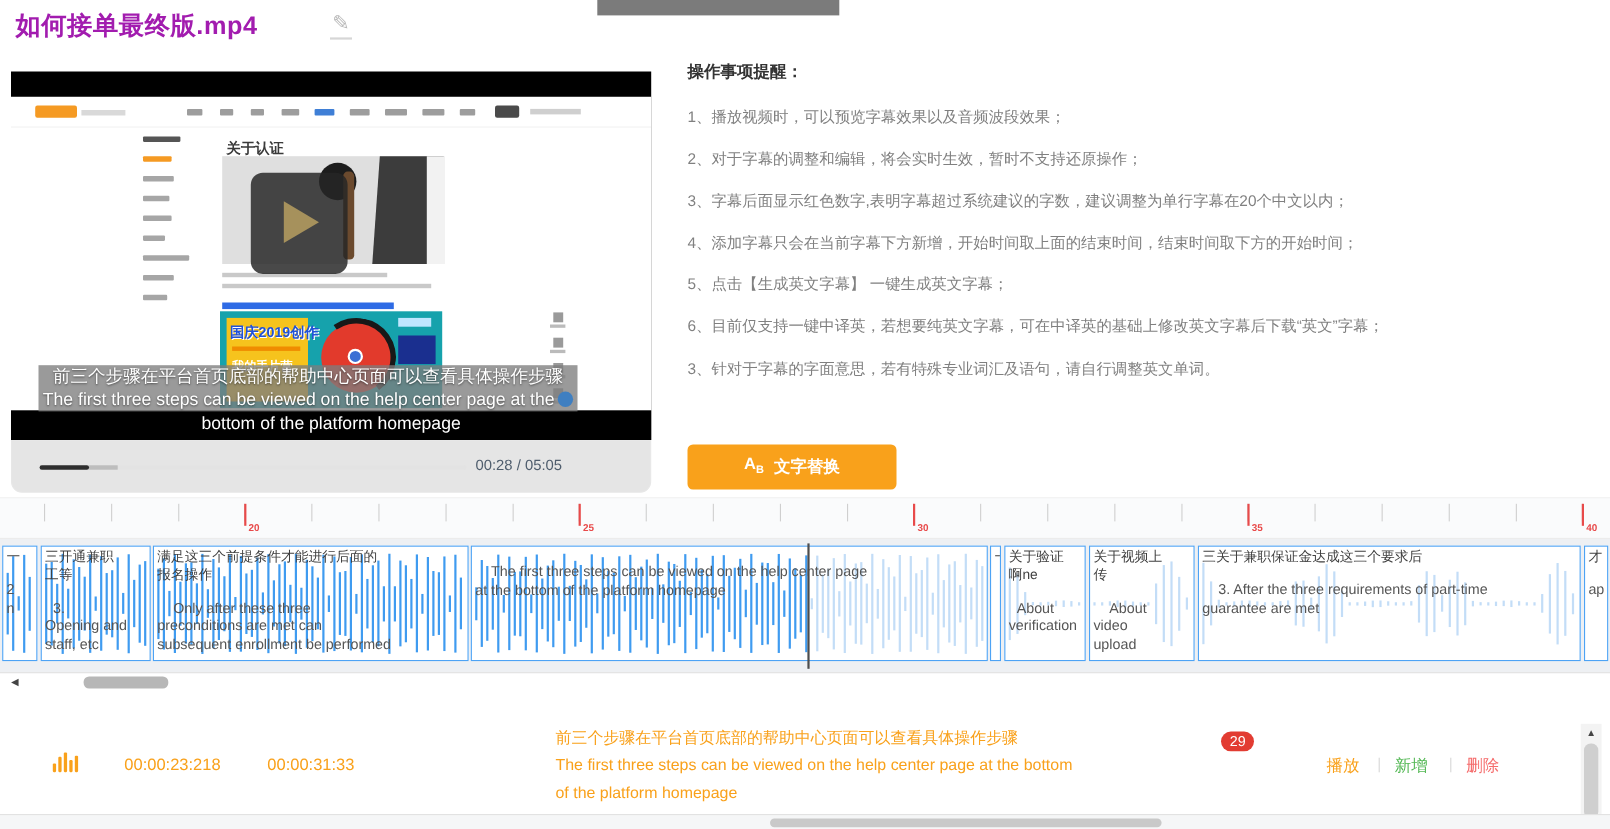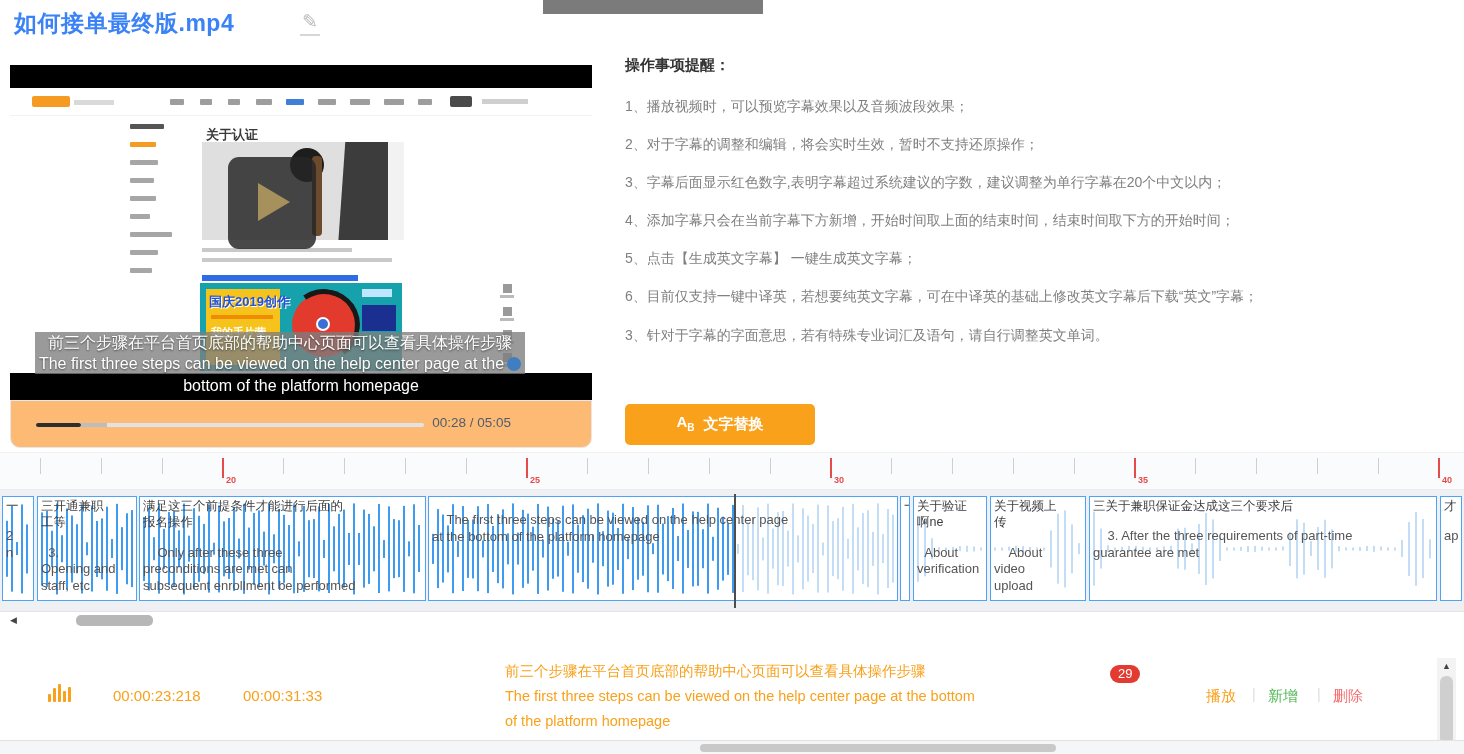--- a/index.html
+++ b/index.html
@@ -1,21 +1,21 @@
 <!DOCTYPE html>
 <html><head>
 <meta charset="utf-8">
 <style>
   * { box-sizing: border-box; margin: 0; padding: 0; }
   body { font-family: "Liberation Sans", "DejaVu Sans", sans-serif; background:#fff; }
   .stage { position:relative; width:1464px; height:754px; background:#fff; overflow:hidden; }
 
   
   .top-gray { position:absolute; left:543px; top:0; width:220px; height:14px; background:#7b7b7b; }
-  .page-title { position:absolute; left:14px; top:8px; font-size:23px; font-weight:bold; color:#3b82f6; letter-spacing:.5px; }
+  .page-title { position:absolute; left:14px; top:8px; font-size:23px; font-weight:bold; color:#a21caf; letter-spacing:.5px; }
   .pencil { position:absolute; left:300px; top:10px; font-size:19px; color:#b9b9b9; border-bottom:2px solid #d6d6d6; padding:0 2px 1px 2px; cursor:pointer; }
 
   
   .player { position:absolute; left:10px; top:65px; width:582px; height:383px; }
   .video { position:absolute; left:0; top:0; right:0; height:335px; background:#000; }
   .site { position:absolute; left:0; top:23px; right:0; height:370px; background:#fff; overflow:hidden; }
   .site-header { position:absolute; left:0; top:0; right:0; height:28px; background:#fff; border-bottom:1px solid #f2f2f2; }
   .logo-bar { position:absolute; left:22px; top:8px; width:38px; height:11px; background:#f59a23; border-radius:2px; }
   .logo-sub { position:absolute; left:64px; top:12px; width:40px; height:5px; background:#d9d9d9; }
   .navdash { position:absolute; top:11px; height:6px; background:#9d9d9d; border-radius:1px; }
@@ -46,21 +46,21 @@
   .iconstrip { position:absolute; left:488px; top:196px; width:18px; }
   .iconstrip .ic { width:9px; height:9px; background:#9a9a9a; margin:0 auto 2px auto; }
   .iconstrip .lb { width:14px; height:3px; background:#bbb; margin:0 auto 9px auto; }
 
   .sub-overlay { position:absolute; left:25px; top:267px; width:490px; height:42px; background:rgba(125,125,125,.78); z-index:6; text-align:center; }
   .sub-line { color:#fff; font-size:16px; line-height:21px; text-shadow:0 1px 2px rgba(0,0,0,.55); white-space:nowrap; }
   .bluedot { display:inline-block; width:14px; height:14px; background:#3f7fc1; border-radius:50%; vertical-align:-2px; margin-left:3px; }
   .black-bar { position:absolute; left:0; right:0; bottom:0; height:27px; background:#000; z-index:5; text-align:center; }
   .black-bar .sub-line { line-height:26px; }
 
-  .controls { position:absolute; left:0; right:0; bottom:0; height:48px; background:#fdba74; border:1px solid #e7e7e7; border-radius:0 0 10px 10px; }
+  .controls { position:absolute; left:0; right:0; bottom:0; height:48px; background:#e5e5e5; border:1px solid #e7e7e7; border-radius:0 0 10px 10px; }
   .track { position:absolute; left:25px; top:22px; width:388px; height:4px; background:#e3e3e3; border-radius:2px; cursor:pointer; }
   .track .fill { position:absolute; left:0; top:0; height:4px; width:45px; background:#2e2e2e; border-radius:2px; z-index:2;}
   .track .buffer { position:absolute; left:45px; top:0; height:4px; width:26px; background:#bdbdbd; }
   .ptime { position:absolute; right:80px; top:14px; font-size:13.5px; color:#4f5d6d; }
 
   
   .tips-title { position:absolute; left:625px; top:56px; font-size:15px; font-weight:bold; color:#333; }
   .tips-list { position:absolute; left:625px; top:98px; width:836px; }
   .tip-item { font-size:14px; color:#808080; margin-bottom:22px; line-height:1.15; white-space:nowrap; }
 

